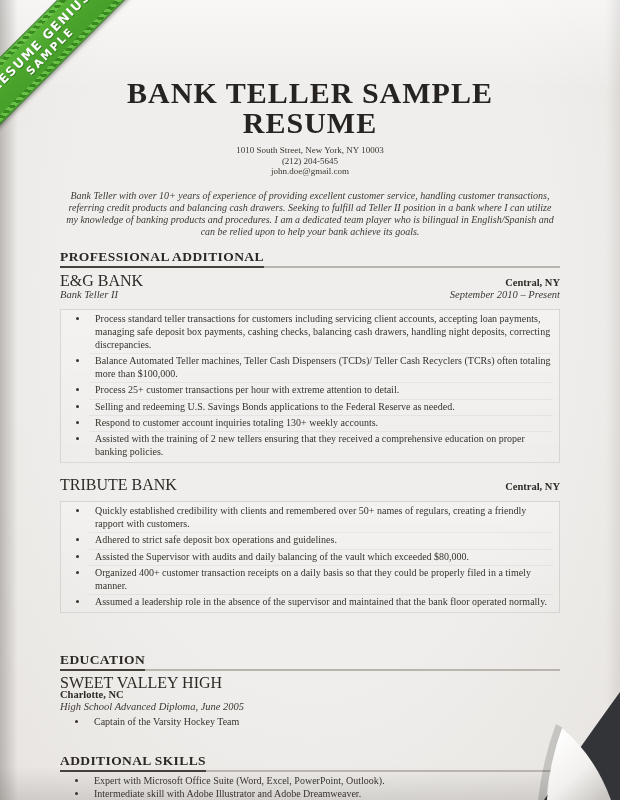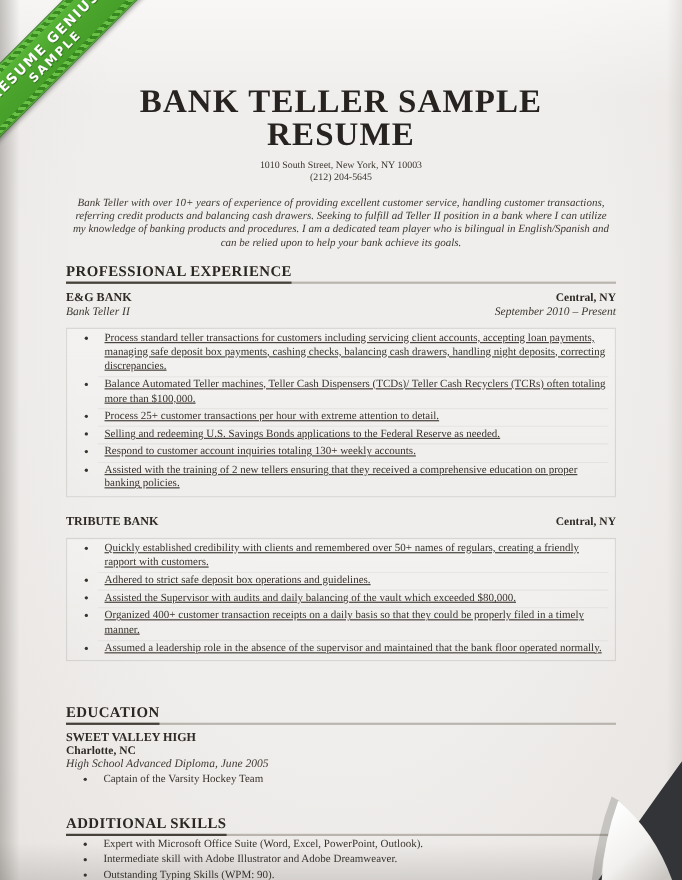--- a/index.html
+++ b/index.html
@@ -43,36 +43,36 @@
   .sec-head span { display:inline-block; border-bottom:2px solid #46423b; margin-bottom:-2px; padding-bottom:1px; }
 
   .sec-experience { margin-top:11px; }
   .sec-education  { margin-top:39px; }
   .sec-skills     { margin-top:24px; }
 
   
   .job { margin-top:7px; }
   .job + .job { margin-top:16px; }
   .row { display:flex; justify-content:space-between; align-items:baseline; }
-  .co  { font-weight:bold; font-size:11px; line-height:12px; color:#2e2a25; }
+  .co  { font-weight:normal; font-size:16px; line-height:12px; color:#2e2a25; }
   .loc { font-weight:bold; font-size:10.5px; line-height:12px; color:#2e2a25; }
   .jt  { font-style:italic; font-size:10.5px; line-height:12px; color:#3d3933; }
   .dates { font-style:italic; font-size:10.5px; line-height:12px; color:#3d3933;text-align:right; }
 
   
   ul.bullets {
     margin:8px 0 0 0; padding:2px 6px 2px 28px;
     font-size:10px; line-height:12.8px; color:#37332d;
   }
   ul.bullets.boxed {
     border:1px solid rgba(90,85,78,0.16);
     background:linear-gradient(180deg, rgba(255,255,255,0.25), rgba(255,255,255,0));
   }
   ul.bullets li { margin:0; padding:1px 0 1.5px 6px; }
-  ul.bullets.boxed li { border-bottom:1px solid rgba(90,85,78,0.07);text-decoration:underline; }
+  ul.bullets.boxed li { border-bottom:1px solid rgba(90,85,78,0.07); }
   ul.bullets.boxed li:last-child { border-bottom:none; }
   ul.plain { margin-top:2px; padding-top:0; padding-bottom:0; }
   ul.plain li { padding-top:0.5px; padding-bottom:0.5px; }
 
   .edu-school-row { margin-top:6px;flex-direction:column; }
   .edu-degree { font-style:italic; font-size:10.5px; line-height:12px; color:#3d3933; }
 
   
   .ribbon {
     position:absolute; left:-65px; top:22px; width:220px; height:46px;
@@ -108,27 +108,28 @@
 <body>
 
 <div class="stage">
   <div class="page">
 
     <h1 class="title">BANK TELLER SAMPLE RESUME</h1>
 
     <div class="contact">
       <div>1010 South Street, New York, NY 10003</div>
       <div>(212) 204-5645</div>
+      <div>john.doe@gmail.com</div>
     </div>
 
     <p class="summary">Bank Teller with over 10+ years of experience of providing excellent customer service, handling customer transactions, referring credit products and balancing cash drawers. Seeking to fulfill ad Teller II position in a bank where I can utilize my knowledge of banking products and procedures. I am a dedicated team player who is bilingual in English/Spanish and can be relied upon to help your bank achieve its goals.</p>
 
     <section class="sec-experience">
       <div class="sec-head">
-        <span>PROFESSIONAL EXPERIENCE</span>
+        <span>PROFESSIONAL ADDITIONAL</span>
       </div>
 
       <div class="job">
         <div class="row">
           <span class="co">E&amp;G BANK</span>
           <span class="loc">Central, NY</span>
         </div>
         <div class="row">
           <span class="jt">Bank Teller II</span>
           <span class="dates">September 2010 – Present</span>

